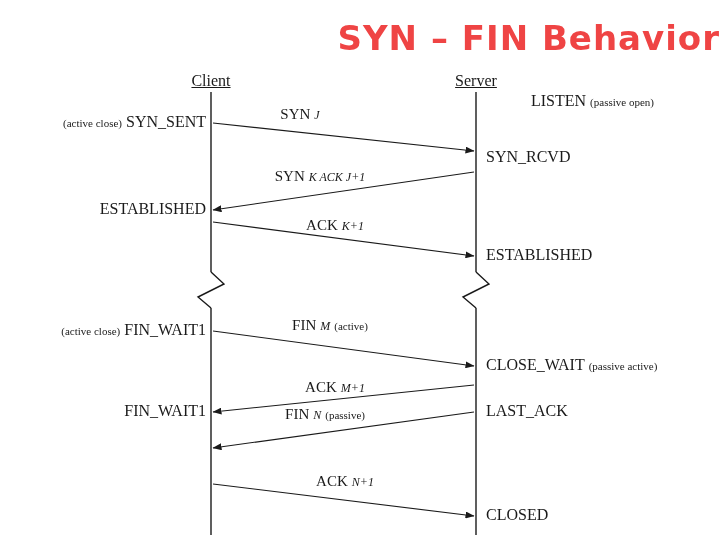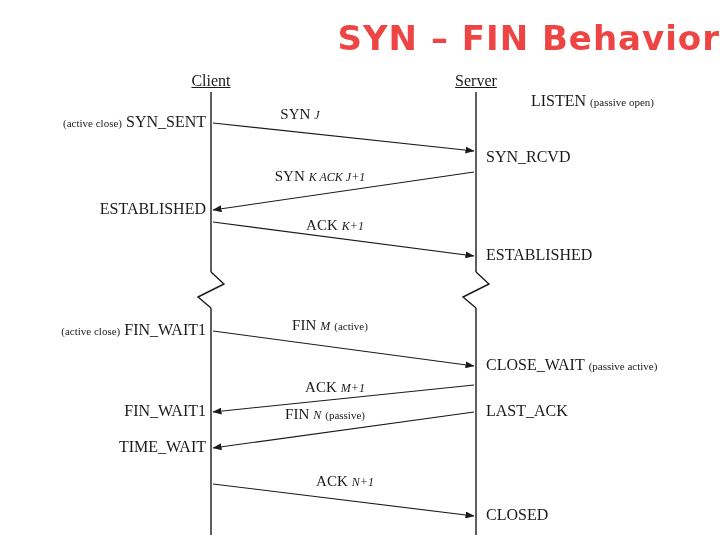--- a/index.html
+++ b/index.html
@@ -119,23 +119,20 @@
 
   <div class="lbl anchor-right" style="left:206px; top:321px;">
     <span class="note">(active close)</span>
     <span class="state">FIN_WAIT1</span>
   </div>
 
   <div class="lbl anchor-right" style="left:206px; top:402px;">
     <span class="state">FIN_WAIT1</span>
   </div>
 
-  <div class="lbl anchor-right" style="left:206px; top:438px;">
-    <span class="state">TIME_WAIT</span>
-  </div>
 
   <div class="lbl" style="left:499px; top:92px;margin-left:32px;">
     <span class="state">LISTEN</span>
     <span class="note">(passive open)</span>
   </div>
 
   <div class="lbl" style="left:486px; top:148px;">
     <span class="state">SYN_RCVD</span>
   </div>
 

